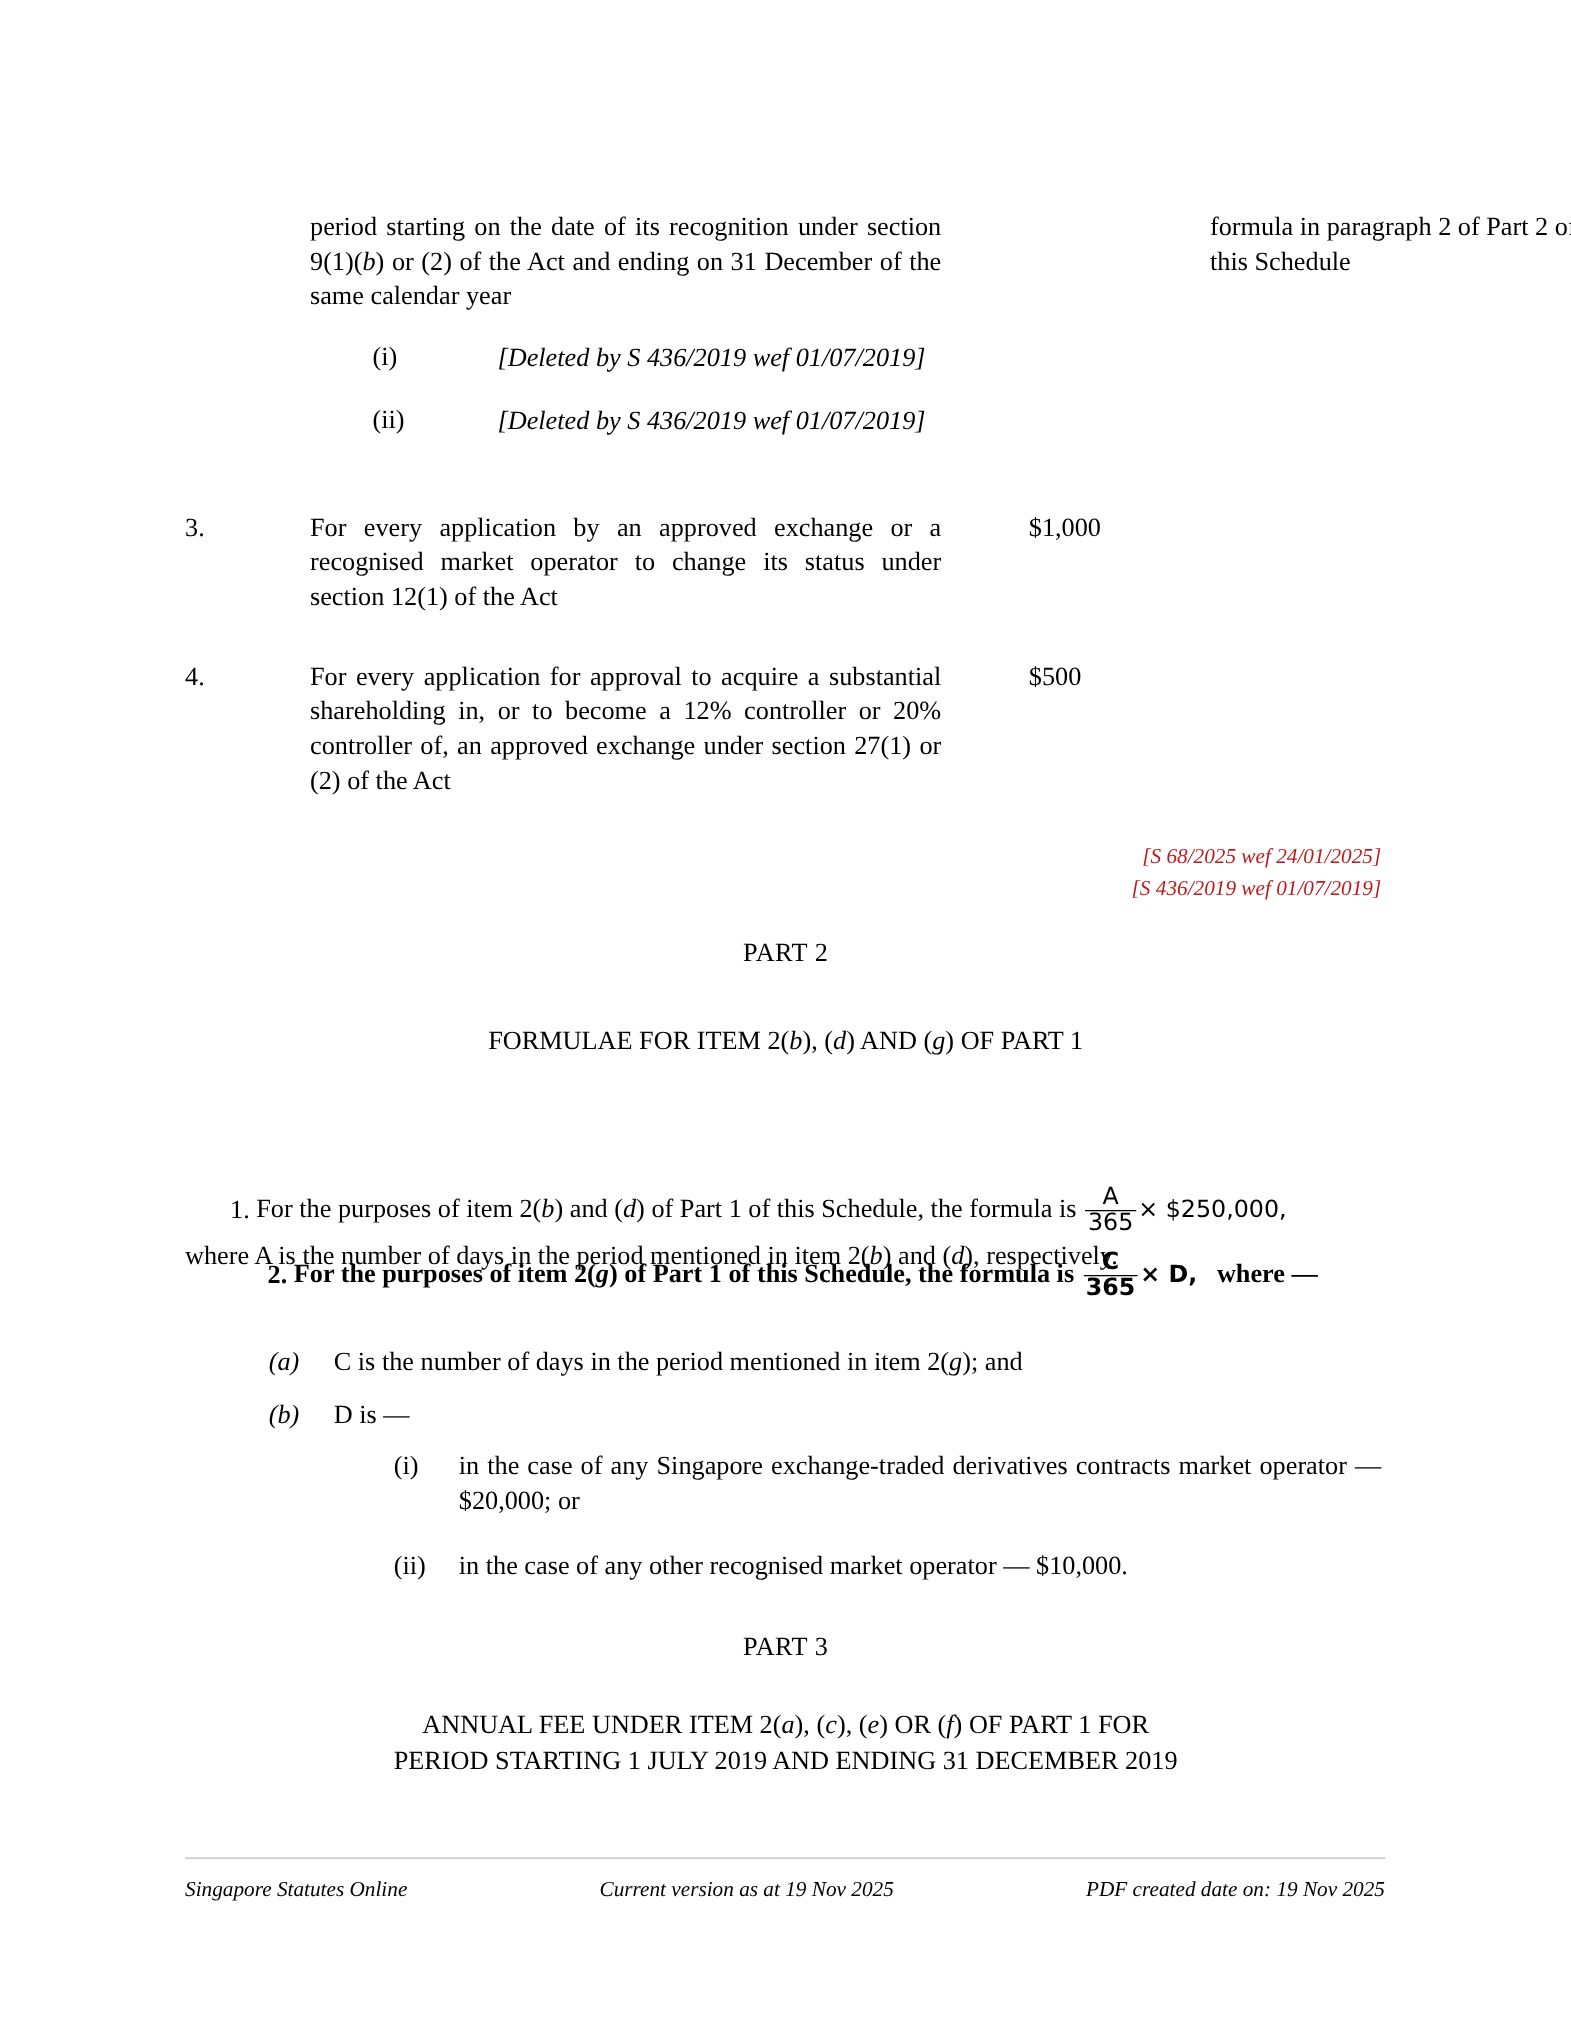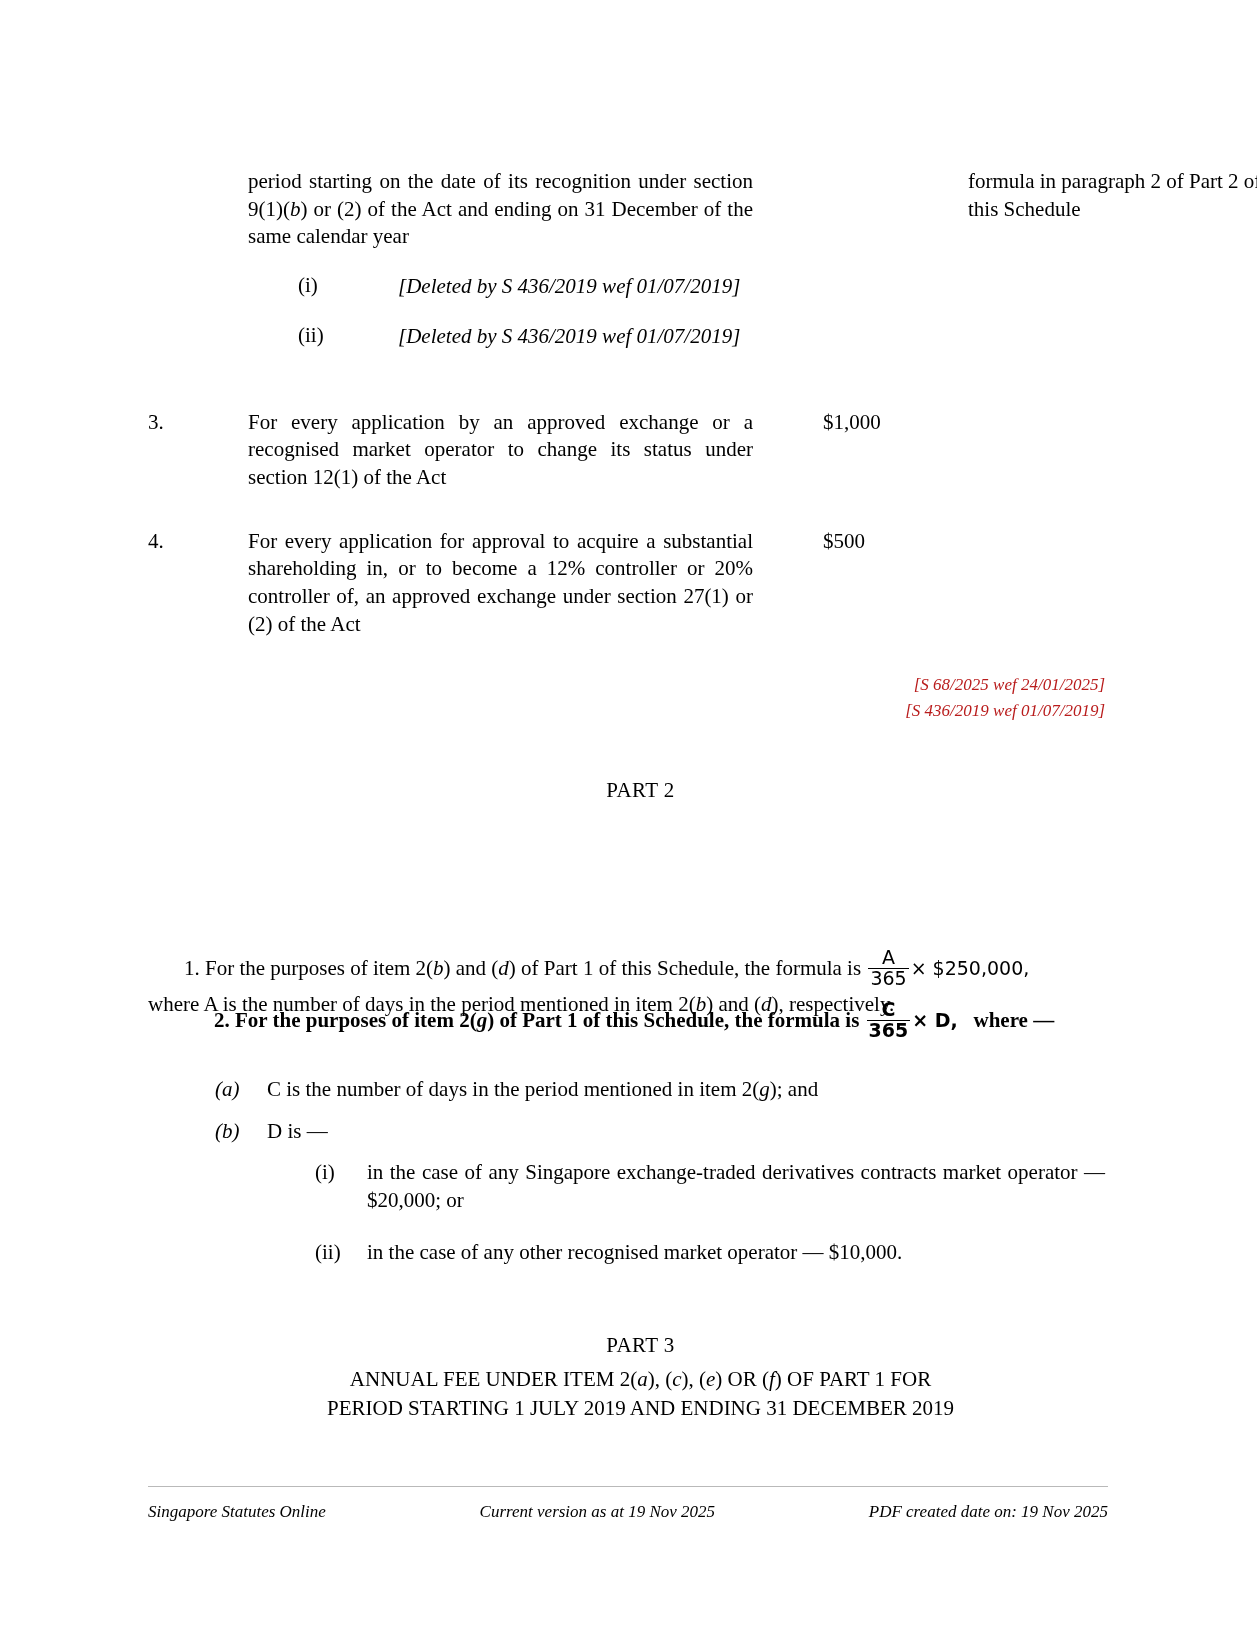--- a/index.html
+++ b/index.html
@@ -13,21 +13,21 @@
     font-family: "Liberation Serif", serif;
     color: #000000;
     position: relative;
     overflow: hidden;
   }
   .page {
     position: relative;
     width: 1257px;
     height: 1574px;
     box-sizing: border-box;
-    padding: 12px;
+    padding: 0;
   }
 
   
   .it { font-style: italic; }
 
   
   .fee-block {
     position: absolute;
     left: 148px;
     top: 168px;
@@ -108,21 +108,20 @@
     line-height: 1.5;
   }
 
   
   .part-head {
     position: absolute;
     width: 100%;
     text-align: center;
     font-size: 21px;
     letter-spacing: 0.4px;
-    margin-top: 28px;
   }
   .part-sub {
     position: absolute;
     width: 100%;
     text-align: center;
     font-size: 21px;
     line-height: 1.4;
   }
 
   
@@ -231,20 +230,23 @@
     </div>
   </div>
 
   <div class="amend">
     <div>[S 68/2025 wef 24/01/2025]</div>
     <div>[S 436/2019 wef 01/07/2019]</div>
   </div>
 
   <div class="part-head" style="top:750px;">PART 2</div>
 
+  <div class="part-sub" style="top:818px;">
+    <span>FORMULAE FOR ITEM 2(</span><span class="it">b</span><span>), (</span><span class="it">d</span><span>) AND (</span><span class="it">g</span><span>) OF PART 1</span>
+  </div>
 
   <div class="para" style="top:948px;">
     <span class="indent">1.</span>
     <span>For the purposes of item 2(</span><span class="it">b</span><span>) and (</span><span class="it">d</span><span>) of Part 1 of this Schedule, the formula is</span>
     <span class="frac">
       <span class="num">A</span>
       <span class="den">365</span>
     </span><span class="mono">× $250,000,</span><br>
     <span>where A is the number of days in the period mentioned in item 2(</span><span class="it">b</span><span>) and (</span><span class="it">d</span><span>), respectively.</span>
   </div>

